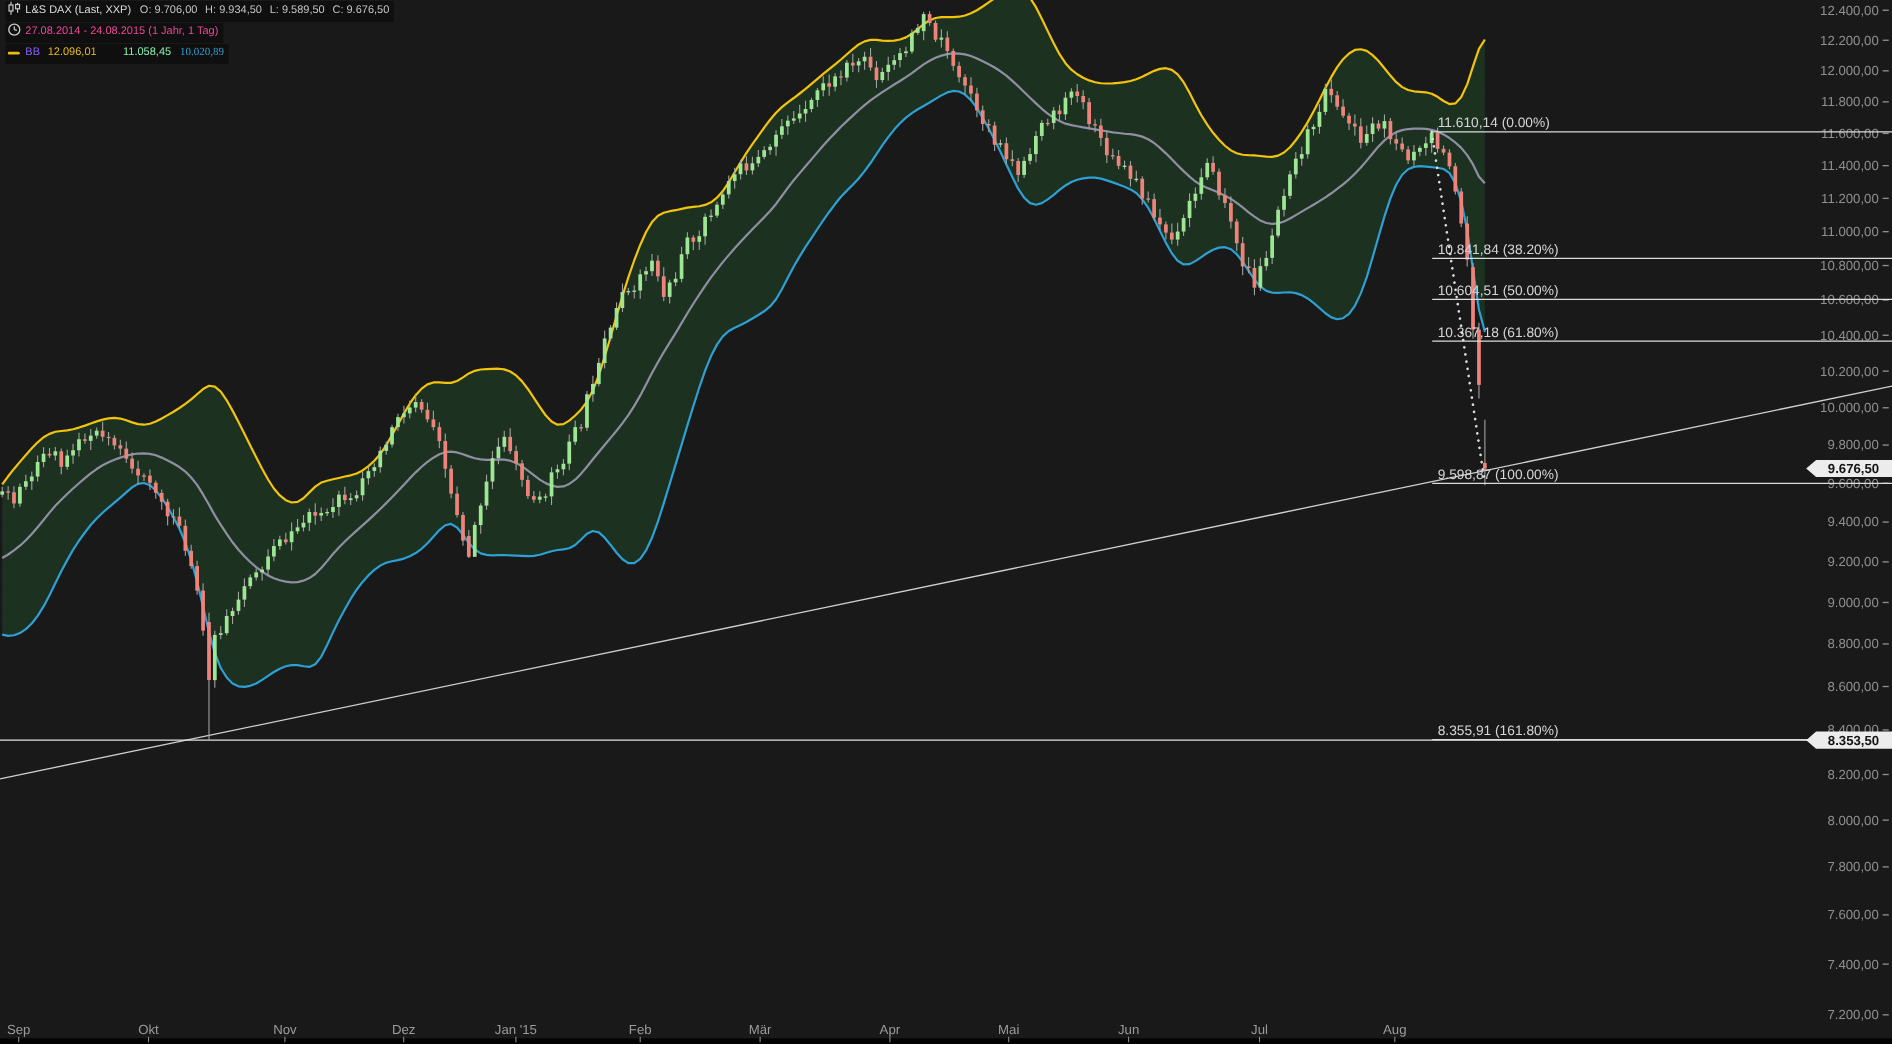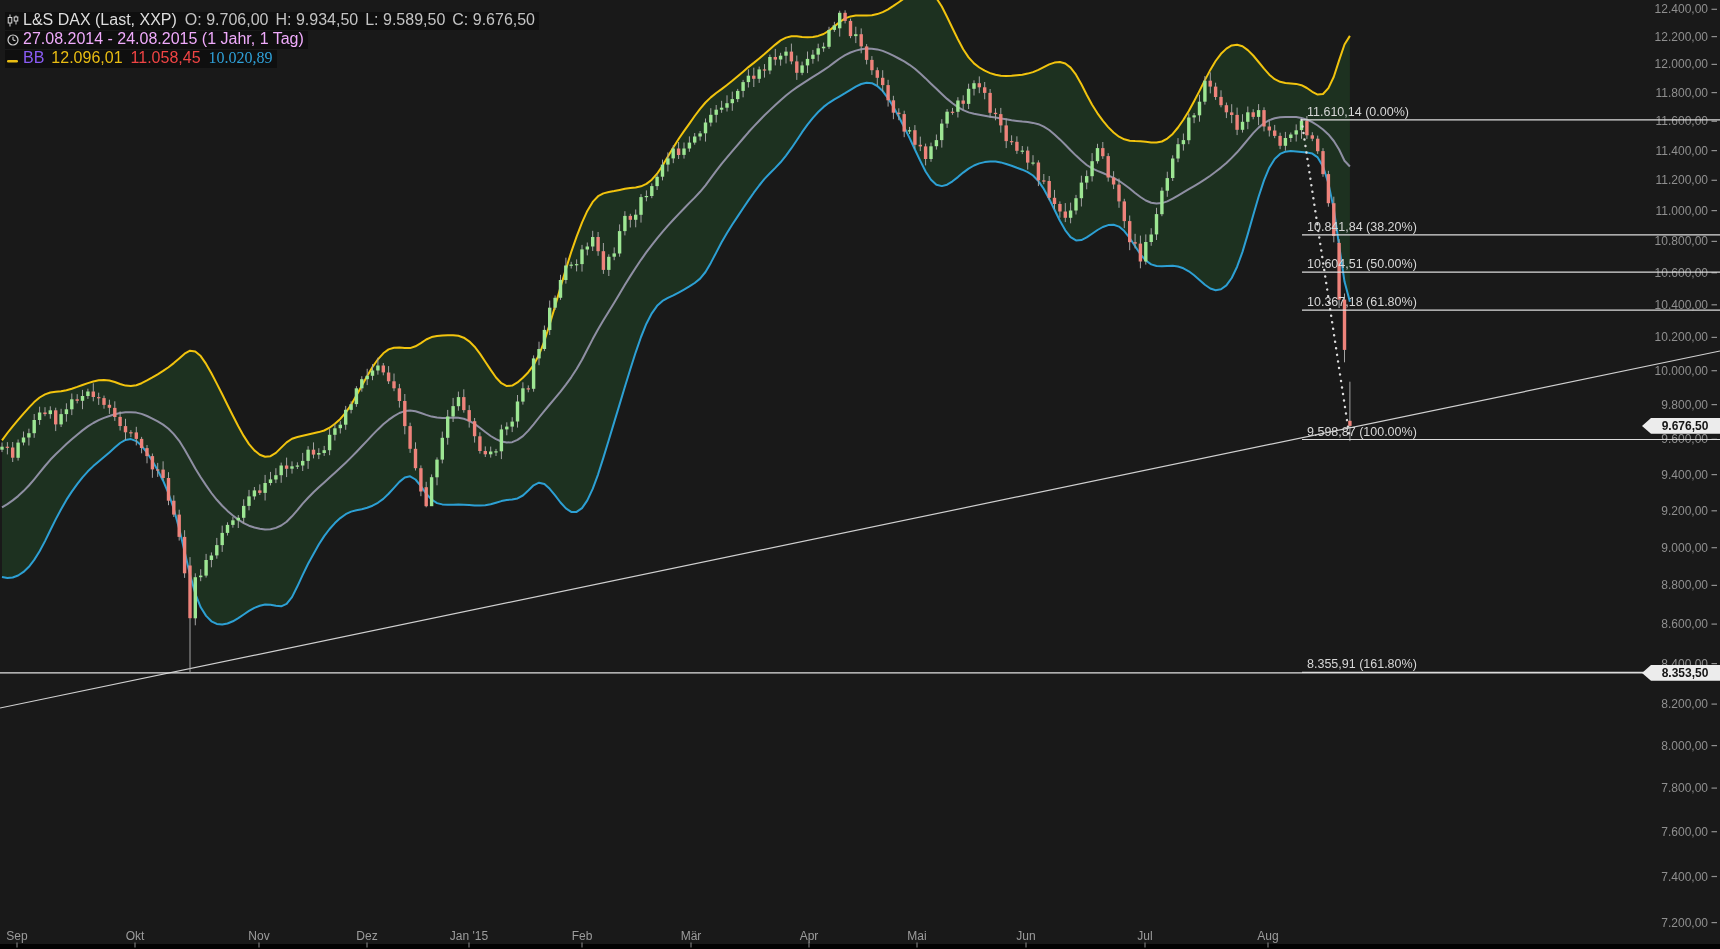--- a/index.html
+++ b/index.html
@@ -1,29 +1,29 @@
 <!DOCTYPE html>
 <html><head>
 <meta charset="utf-8">
 <title>L&amp;S DAX</title>
 <style>
   html,body{margin:0;padding:0;background:#191919;}
   .screen{position:relative;width:1720px;height:949px;overflow:hidden;background:#191919;
           font-family:"Liberation Sans","DejaVu Sans",sans-serif;}
   svg text{font-family:"Liberation Sans","DejaVu Sans",sans-serif;}
-  .legend{position:absolute;top:12px;left:5px;font-size:16px;line-height:15px;}
+  .legend{position:absolute;top:1px;left:5px;font-size:10px;line-height:15px;}
   .lrow{display:table;background:rgba(8,8,8,0.55);padding:0 4px 1px 2px;margin-bottom:1px;white-space:nowrap;}
   .lrow .ic{display:inline-block;vertical-align:-2px;margin-right:4px;}
   .ttl{color:#dedede;}
   .dim{color:#c3c3c3;margin-left:8px;}
   .dim b{font-weight:normal;color:#c3c3c3;margin-left:7px;}
-  .date{color:#f0abfc;}
+  .date{color:#ec4899;}
   .bb-name{color:#8b5cf6;margin-right:7px;}
-  .bb-up{color:#e9bd13;margin-right:8px;}
-  .bb-mid{color:#ef4444;margin-right:8px;}
+  .bb-up{color:#e9bd13;margin-right:24px;}
+  .bb-mid{color:#86efac;margin-right:8px;}
   .bb-lo{color:#2fa0d8;font-family:Liberation Serif, serif;}
 </style>
 </head>
 <body>
 
 <div class="screen">
   <svg id="chart" width="1720" height="949" viewBox="0 0 1720 949">
       <rect x="0" y="0" width="1720" height="949" fill="#191919"></rect>
       <polygon points="2.0,440.4 7.4,433.0 12.7,426.3 18.1,419.9 23.5,413.6 28.9,407.6 34.2,402.1 39.6,397.5 45.0,394.4 50.3,392.5 55.7,391.8 61.1,391.2 66.4,390.2 71.8,388.7 77.2,386.9 82.5,385.0 87.9,383.1 93.3,381.5 98.7,380.3 104.0,379.9 109.4,380.5 114.8,382.0 120.1,384.0 125.5,385.6 130.9,386.1 136.3,385.2 141.6,383.2 147.0,380.4 152.4,377.4 157.7,374.3 163.1,370.9 168.5,367.2 173.8,363.1 179.2,358.4 184.6,353.7 190.0,350.7 195.3,351.5 200.7,356.1 206.1,363.9 211.4,373.3 216.8,383.6 222.2,394.3 227.5,405.0 232.9,415.7 238.3,426.2 243.7,435.9 249.0,444.1 254.4,450.4 259.8,454.7 265.1,456.8 270.5,456.2 275.9,452.9 281.2,447.6 286.6,442.4 292.0,438.7 297.4,437.0 302.7,435.7 308.1,434.5 313.5,433.2 318.8,432.1 324.2,430.5 329.6,427.7 334.9,423.8 340.3,418.9 345.7,412.6 351.1,404.8 356.4,395.5 361.8,385.7 367.2,376.0 372.5,367.0 377.9,359.3 383.3,353.3 388.6,349.4 394.0,347.7 399.4,347.6 404.8,348.1 410.1,348.1 415.5,346.3 420.9,343.1 426.2,339.5 431.6,337.1 437.0,335.9 442.3,335.5 447.7,335.3 453.1,335.2 458.4,335.8 463.8,337.7 469.2,341.3 474.6,346.7 479.9,353.6 485.3,361.7 490.7,369.9 496.0,377.5 501.4,383.2 506.8,386.1 512.2,385.6 517.5,382.4 522.9,377.7 528.3,372.2 533.6,365.1 539.0,354.8 544.4,341.0 549.7,324.3 555.1,306.1 560.5,287.3 565.9,269.1 571.2,252.1 576.6,236.6 582.0,222.7 587.3,210.9 592.7,201.9 598.1,196.2 603.4,193.4 608.8,192.0 614.2,191.1 619.6,189.9 624.9,188.8 630.3,188.0 635.7,187.5 641.0,186.3 646.4,183.9 651.8,179.7 657.1,173.7 662.5,165.7 667.9,156.6 673.3,147.5 678.6,139.0 684.0,131.1 689.4,123.6 694.7,116.0 700.1,108.9 705.5,102.5 710.8,97.4 716.2,93.0 721.6,89.1 727.0,85.0 732.3,80.8 737.7,76.2 743.1,71.7 748.4,67.1 753.8,62.9 759.2,58.5 764.5,54.1 769.9,49.3 775.3,44.6 780.6,40.4 786.0,37.6 791.4,36.3 796.8,36.3 802.1,36.9 807.5,37.2 812.9,37.0 818.2,35.9 823.6,34.0 829.0,30.7 834.4,26.4 839.7,22.0 845.1,18.4 850.5,16.4 855.8,15.5 861.2,15.5 866.6,15.5 871.9,15.2 877.3,14.1 882.7,12.1 888.1,9.3 893.4,5.9 898.8,2.2 904.2,-1.6 909.5,-5.0 914.9,-7.8 920.3,-9.5 925.6,-9.6 931.0,-7.3 936.4,-1.9 941.8,6.5 947.1,17.0 952.5,28.3 957.9,39.3 963.2,49.3 968.6,57.4 974.0,63.4 979.3,67.5 984.7,70.7 990.1,73.1 995.5,74.8 1000.8,75.7 1006.2,75.9 1011.6,75.8 1016.9,75.3 1022.3,74.7 1027.7,73.6 1033.0,72.1 1038.4,69.8 1043.8,67.1 1049.2,64.4 1054.5,62.6 1059.9,62.0 1065.3,63.5 1070.6,67.6 1076.0,74.7 1081.4,84.3 1086.7,94.8 1092.1,104.8 1097.5,113.3 1102.8,120.7 1108.2,127.1 1113.6,132.5 1119.0,136.7 1124.3,139.3 1129.7,140.7 1135.1,141.1 1140.4,141.3 1145.8,141.8 1151.2,142.4 1156.5,142.6 1161.9,141.5 1167.3,138.6 1172.7,133.9 1178.0,127.5 1183.4,119.8 1188.8,111.0 1194.1,101.3 1199.5,90.9 1204.9,80.1 1210.3,69.9 1215.6,61.0 1221.0,53.8 1226.4,48.6 1231.7,45.4 1237.1,44.8 1242.5,46.3 1247.8,50.1 1253.2,55.5 1258.6,62.0 1264.0,68.7 1269.3,74.7 1274.7,79.2 1280.1,81.8 1285.4,83.0 1290.8,83.5 1296.2,83.9 1301.5,85.2 1306.9,88.0 1312.3,91.8 1317.7,94.6 1323.0,94.0 1328.4,88.1 1333.8,76.7 1339.1,60.4 1344.5,44.5 1349.9,35.9 1349.9,301.8 1344.5,281.6 1339.1,245.4 1333.8,209.1 1328.4,183.2 1323.0,166.4 1317.7,157.4 1312.3,153.6 1306.9,152.5 1301.5,151.9 1296.2,151.4 1290.8,151.1 1285.4,151.7 1280.1,153.9 1274.7,158.9 1269.3,167.7 1264.0,180.4 1258.6,196.7 1253.2,215.2 1247.8,234.1 1242.5,251.9 1237.1,266.7 1231.7,278.0 1226.4,285.4 1221.0,289.3 1215.6,290.2 1210.3,288.5 1204.9,284.8 1199.5,280.0 1194.1,275.3 1188.8,271.3 1183.4,268.3 1178.0,266.5 1172.7,265.7 1167.3,265.9 1161.9,266.2 1156.5,266.0 1151.2,264.4 1145.8,260.5 1140.4,254.3 1135.1,246.2 1129.7,238.0 1124.3,231.1 1119.0,226.6 1113.6,224.7 1108.2,225.1 1102.8,227.0 1097.5,230.0 1092.1,233.7 1086.7,237.4 1081.4,240.1 1076.0,240.4 1070.6,237.1 1065.3,230.3 1059.9,220.8 1054.5,209.8 1049.2,198.9 1043.8,188.9 1038.4,181.1 1033.0,175.5 1027.7,172.2 1022.3,169.7 1016.9,167.8 1011.6,165.8 1006.2,164.0 1000.8,162.4 995.5,161.5 990.1,161.4 984.7,162.1 979.3,163.4 974.0,165.5 968.6,168.6 963.2,172.6 957.9,177.1 952.5,181.3 947.1,184.7 941.8,186.1 936.4,184.7 931.0,179.7 925.6,171.5 920.3,160.9 914.9,149.5 909.5,137.9 904.2,127.2 898.8,116.8 893.4,107.1 888.1,98.3 882.7,91.1 877.3,86.0 871.9,83.2 866.6,82.7 861.2,84.0 855.8,86.7 850.5,89.9 845.1,93.2 839.7,96.3 834.4,99.3 829.0,102.8 823.6,106.9 818.2,112.0 812.9,117.8 807.5,124.6 802.1,132.2 796.8,140.2 791.4,148.2 786.0,155.6 780.6,162.3 775.3,167.9 769.9,173.3 764.5,178.9 759.2,185.5 753.8,192.7 748.4,200.4 743.1,208.2 737.7,216.4 732.3,224.5 727.0,233.1 721.6,242.3 716.2,252.6 710.8,262.9 705.5,272.0 700.1,278.6 694.7,283.0 689.4,286.4 684.0,289.6 678.6,292.7 673.3,295.4 667.9,297.9 662.5,300.9 657.1,305.8 651.8,313.3 646.4,323.7 641.0,337.0 635.7,352.3 630.3,369.3 624.9,386.7 619.6,404.4 614.2,422.1 608.8,440.0 603.4,457.6 598.1,474.3 592.7,488.9 587.3,500.4 582.0,508.1 576.6,511.9 571.2,511.9 565.9,508.4 560.5,502.5 555.1,495.4 549.7,488.8 544.4,484.0 539.0,482.7 533.6,485.3 528.3,490.5 522.9,495.5 517.5,498.4 512.2,499.4 506.8,500.0 501.4,501.1 496.0,502.7 490.7,504.3 485.3,505.3 479.9,505.6 474.6,505.4 469.2,505.1 463.8,504.8 458.4,504.6 453.1,504.7 447.7,504.8 442.3,504.4 437.0,503.1 431.6,499.5 426.2,493.7 420.9,486.1 415.5,479.5 410.1,476.3 404.8,477.5 399.4,481.9 394.0,487.9 388.6,493.8 383.3,498.9 377.9,502.8 372.5,505.7 367.2,507.8 361.8,509.2 356.4,510.2 351.1,511.6 345.7,514.2 340.3,518.1 334.9,523.1 329.6,529.0 324.2,536.1 318.8,544.5 313.5,553.9 308.1,563.8 302.7,574.9 297.4,586.3 292.0,597.1 286.6,603.9 281.2,606.3 275.9,605.7 270.5,604.7 265.1,604.6 259.8,605.7 254.4,607.9 249.0,610.9 243.7,614.5 238.3,618.1 232.9,621.3 227.5,623.5 222.2,624.5 216.8,623.9 211.4,621.3 206.1,615.9 200.7,607.3 195.3,593.6 190.0,574.7 184.6,551.6 179.2,528.8 173.8,509.0 168.5,493.4 163.1,480.7 157.7,470.2 152.4,461.0 147.0,452.7 141.6,445.8 136.3,441.1 130.9,439.1 125.5,439.9 120.1,443.0 114.8,447.6 109.4,452.4 104.0,457.0 98.7,461.4 93.3,466.1 87.9,471.3 82.5,477.3 77.2,484.1 71.8,491.6 66.4,499.9 61.1,509.2 55.7,519.4 50.3,530.3 45.0,541.1 39.6,551.3 34.2,559.9 28.9,566.8 23.5,571.9 18.1,575.5 12.7,577.5 7.4,578.0 2.0,577.0" fill="#1d3120"></polygon>
       <line x1="0" y1="708" x2="1720" y2="351" stroke="#d0d0d0" stroke-width="1.2"></line>

